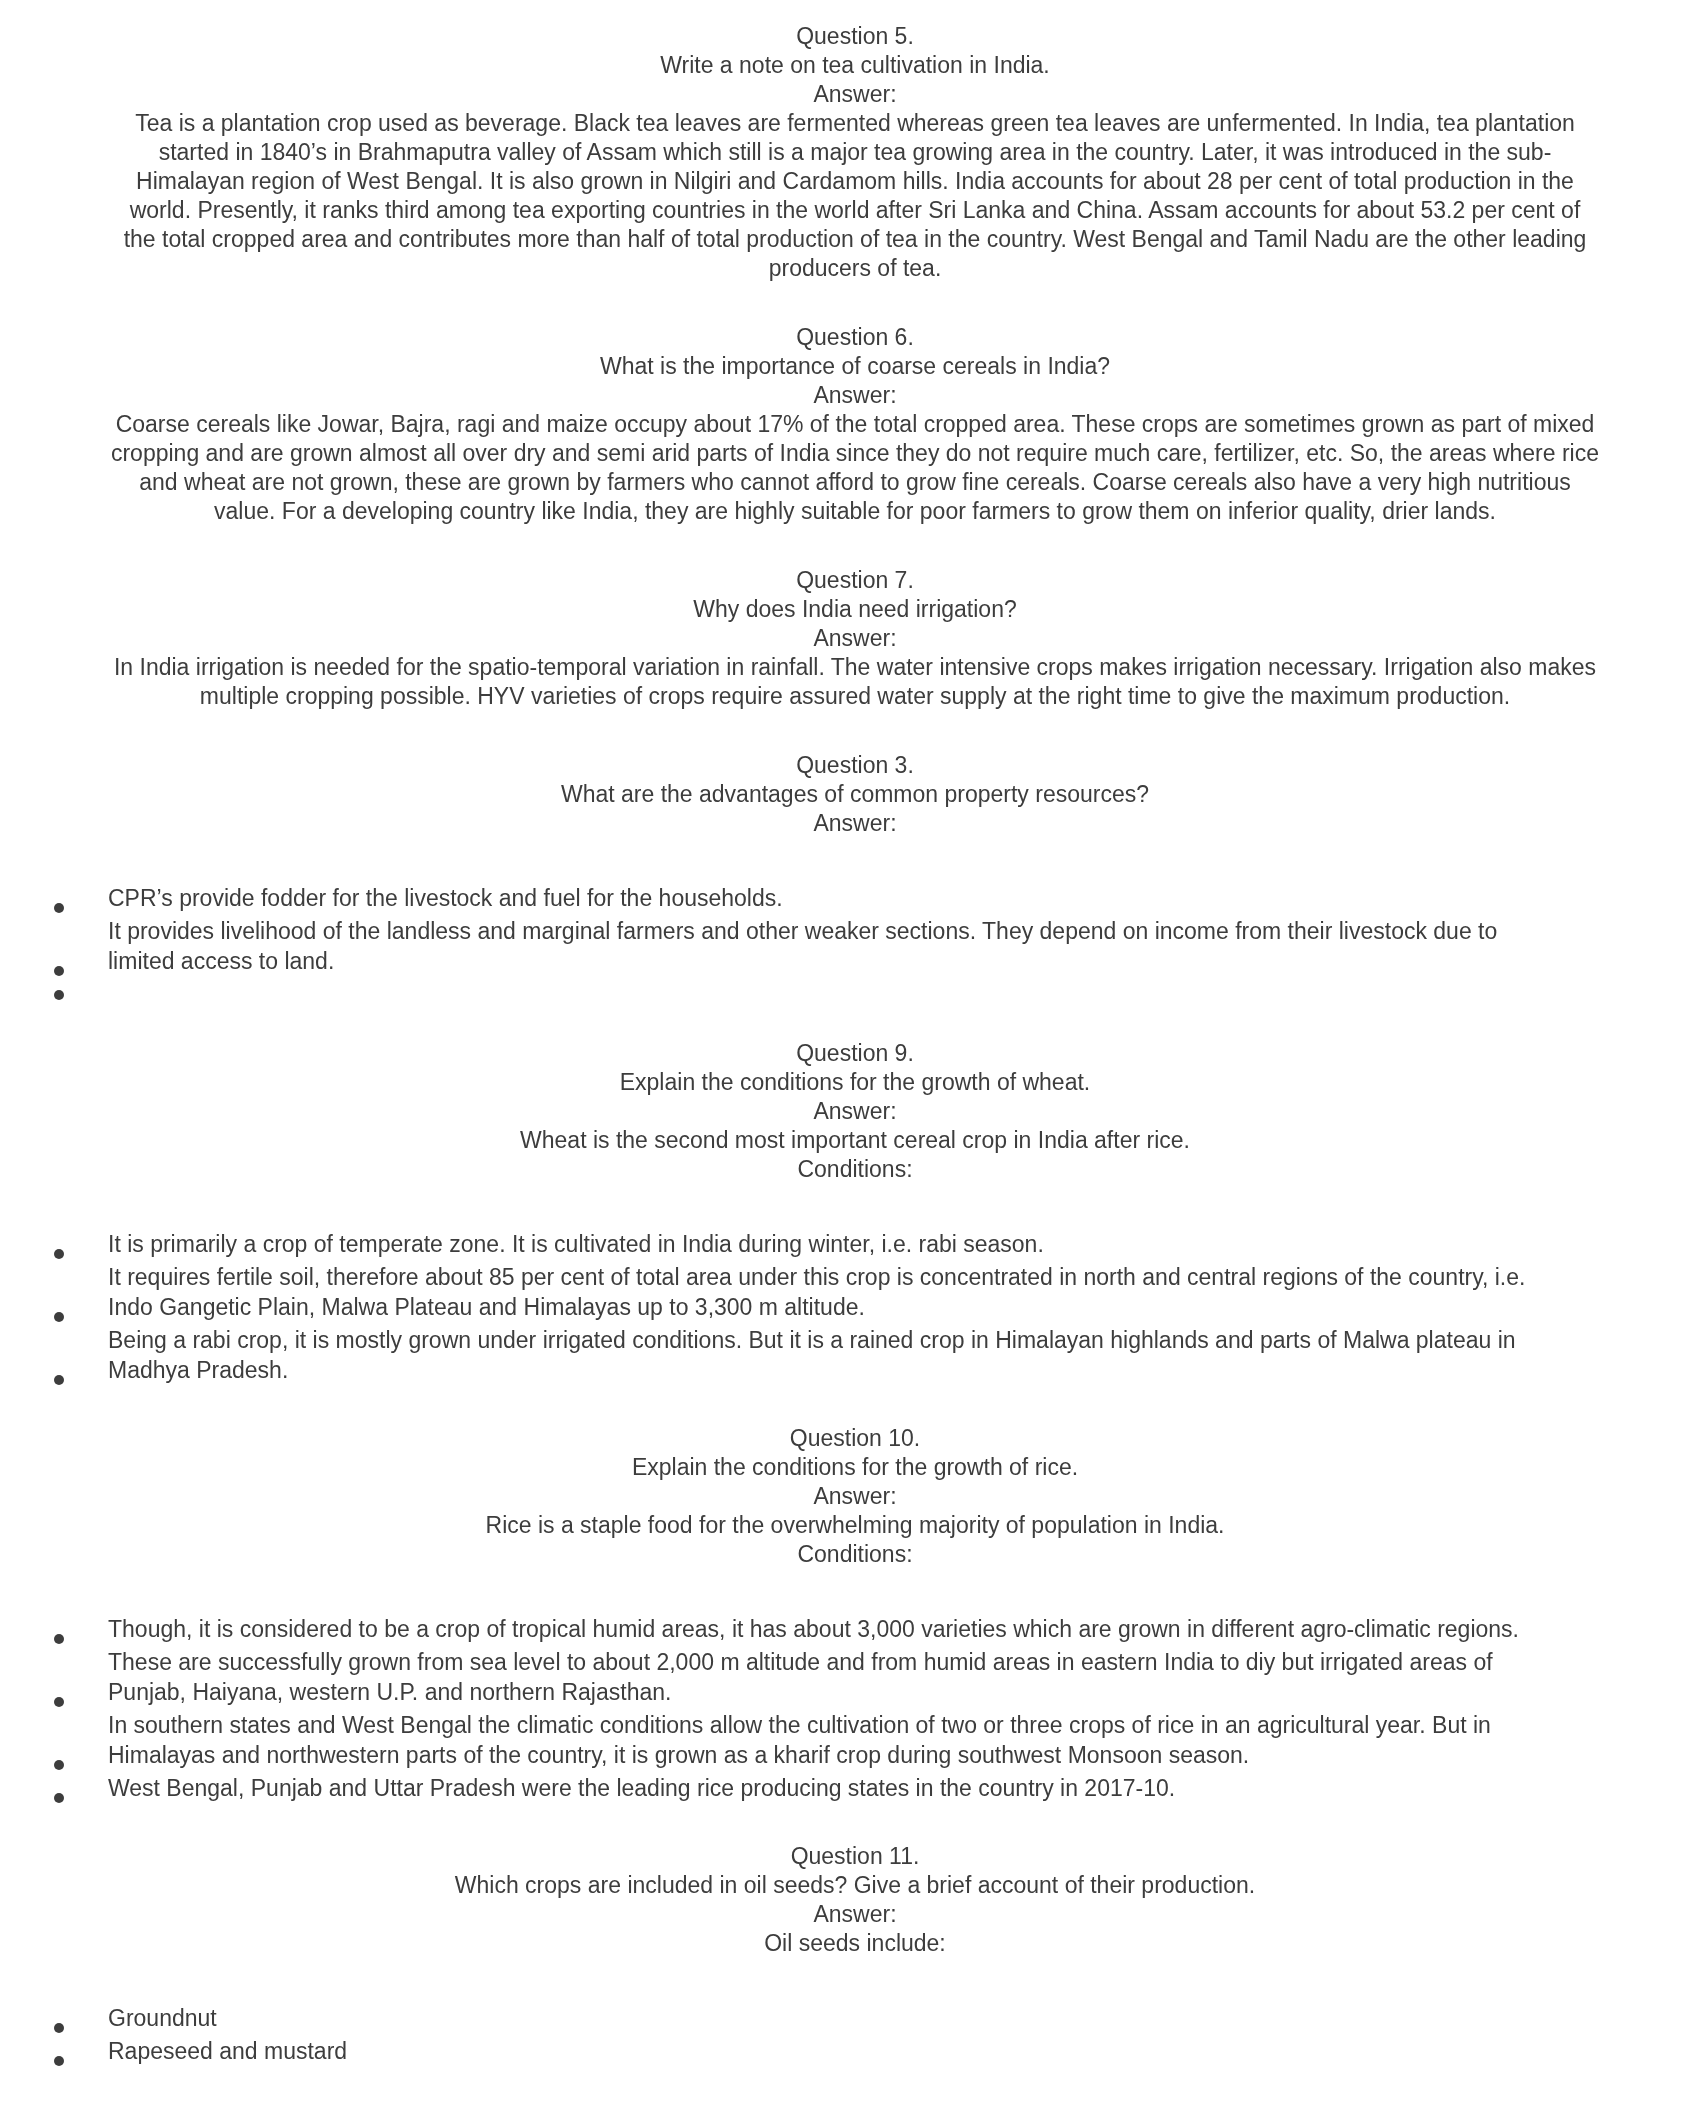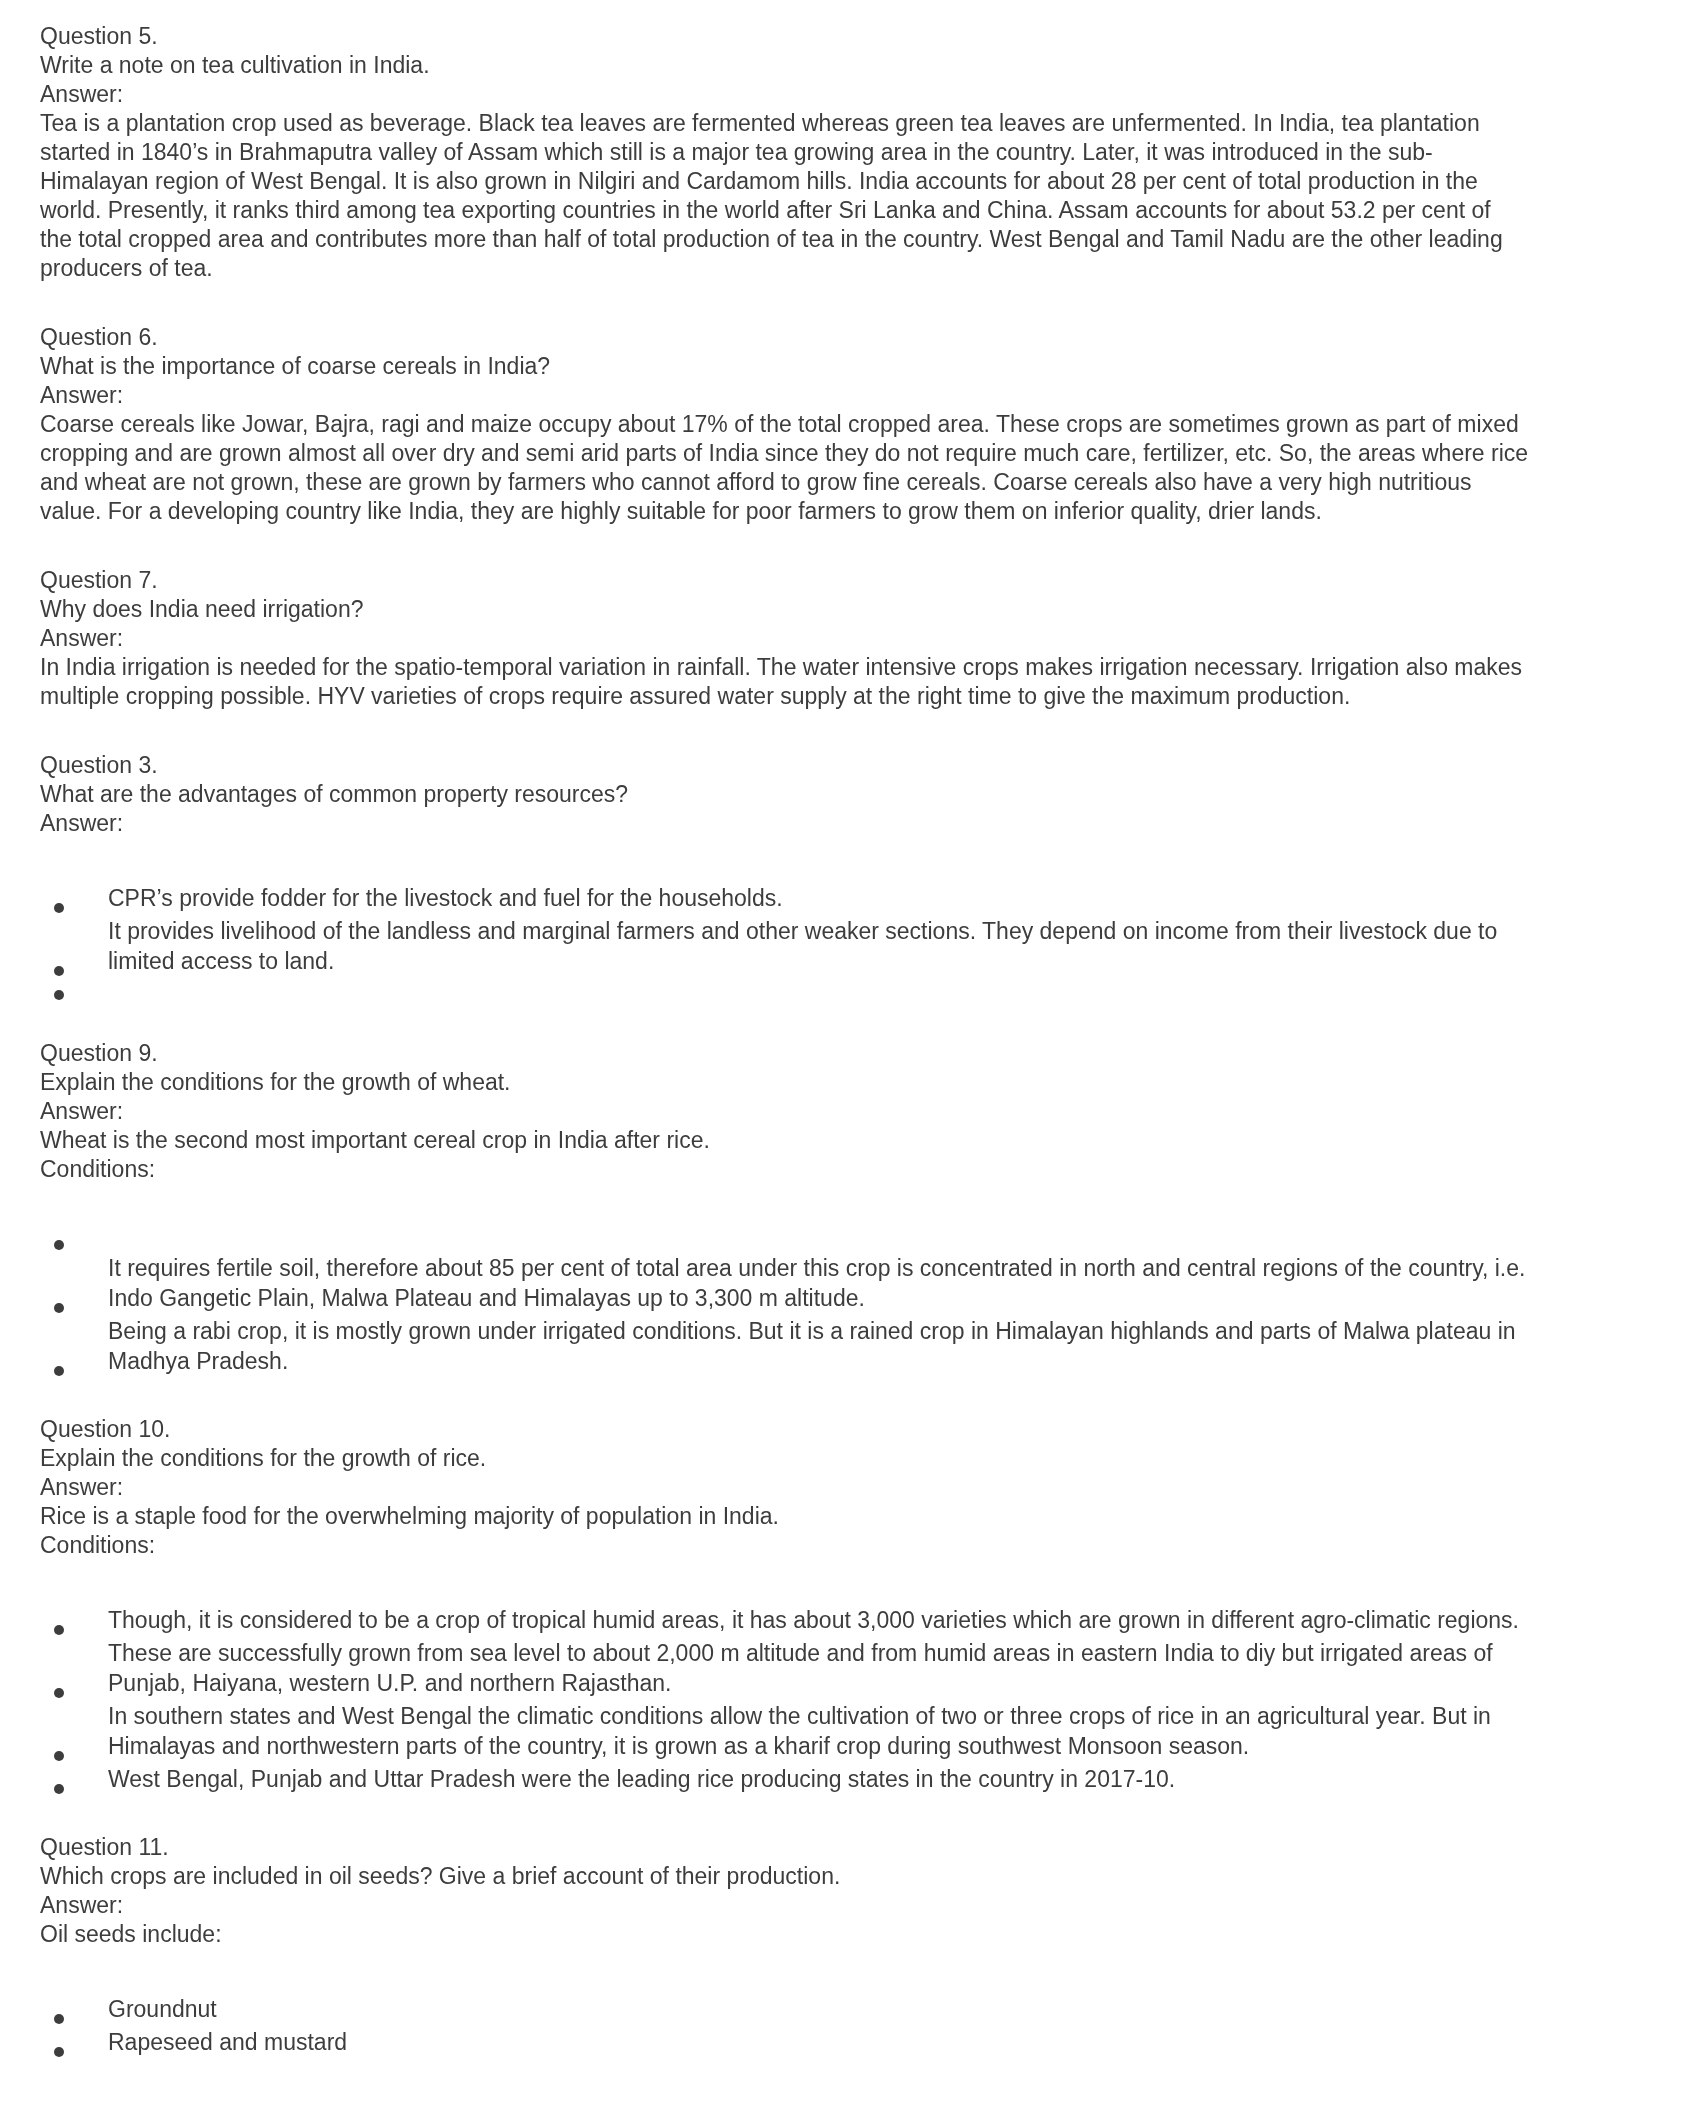--- a/index.html
+++ b/index.html
@@ -15,20 +15,21 @@
     font-family: "Liberation Sans", "DejaVu Sans", sans-serif;
     color: #3d3d3d;
   }
   .qa-block { display: flex; flex-direction: column; }
   .qa-text {
     font-size: 23px;
     line-height: 29px;
     margin: 0 0 40px 0;
     white-space: pre-line;
     color: #3d3d3d;
+    text-align: center;
   }
   .answer-list {
     list-style: none;
     margin: 5px 0 36px 0;
     padding: 0;
   }
   .list-item {
     display: flex;
     align-items: flex-end;
     margin: 0 0 3px 0;
@@ -106,20 +107,21 @@
 
   <div class="qa-block">
     <p class="qa-text">Question 9.
 Explain the conditions for the growth of wheat.
 Answer:
 Wheat is the second most important cereal crop in India after rice.
 Conditions:</p>
     <ul class="answer-list">
       <li class="list-item">
         <span class="bullet"></span>
+        <span class="li-text">It is primarily a crop of temperate zone. It is cultivated in India during winter, i.e. rabi season.</span>
       </li>
       <li class="list-item">
         <span class="bullet"></span>
         <span class="li-text">It requires fertile soil, therefore about 85 per cent of total area under this crop is concentrated in north and central regions of the country, i.e.
 Indo Gangetic Plain, Malwa Plateau and Himalayas up to 3,300 m altitude.</span>
       </li>
       <li class="list-item">
         <span class="bullet"></span>
         <span class="li-text">Being a rabi crop, it is mostly grown under irrigated conditions. But it is a rained crop in Himalayan highlands and parts of Malwa plateau in
 Madhya Pradesh.</span>

